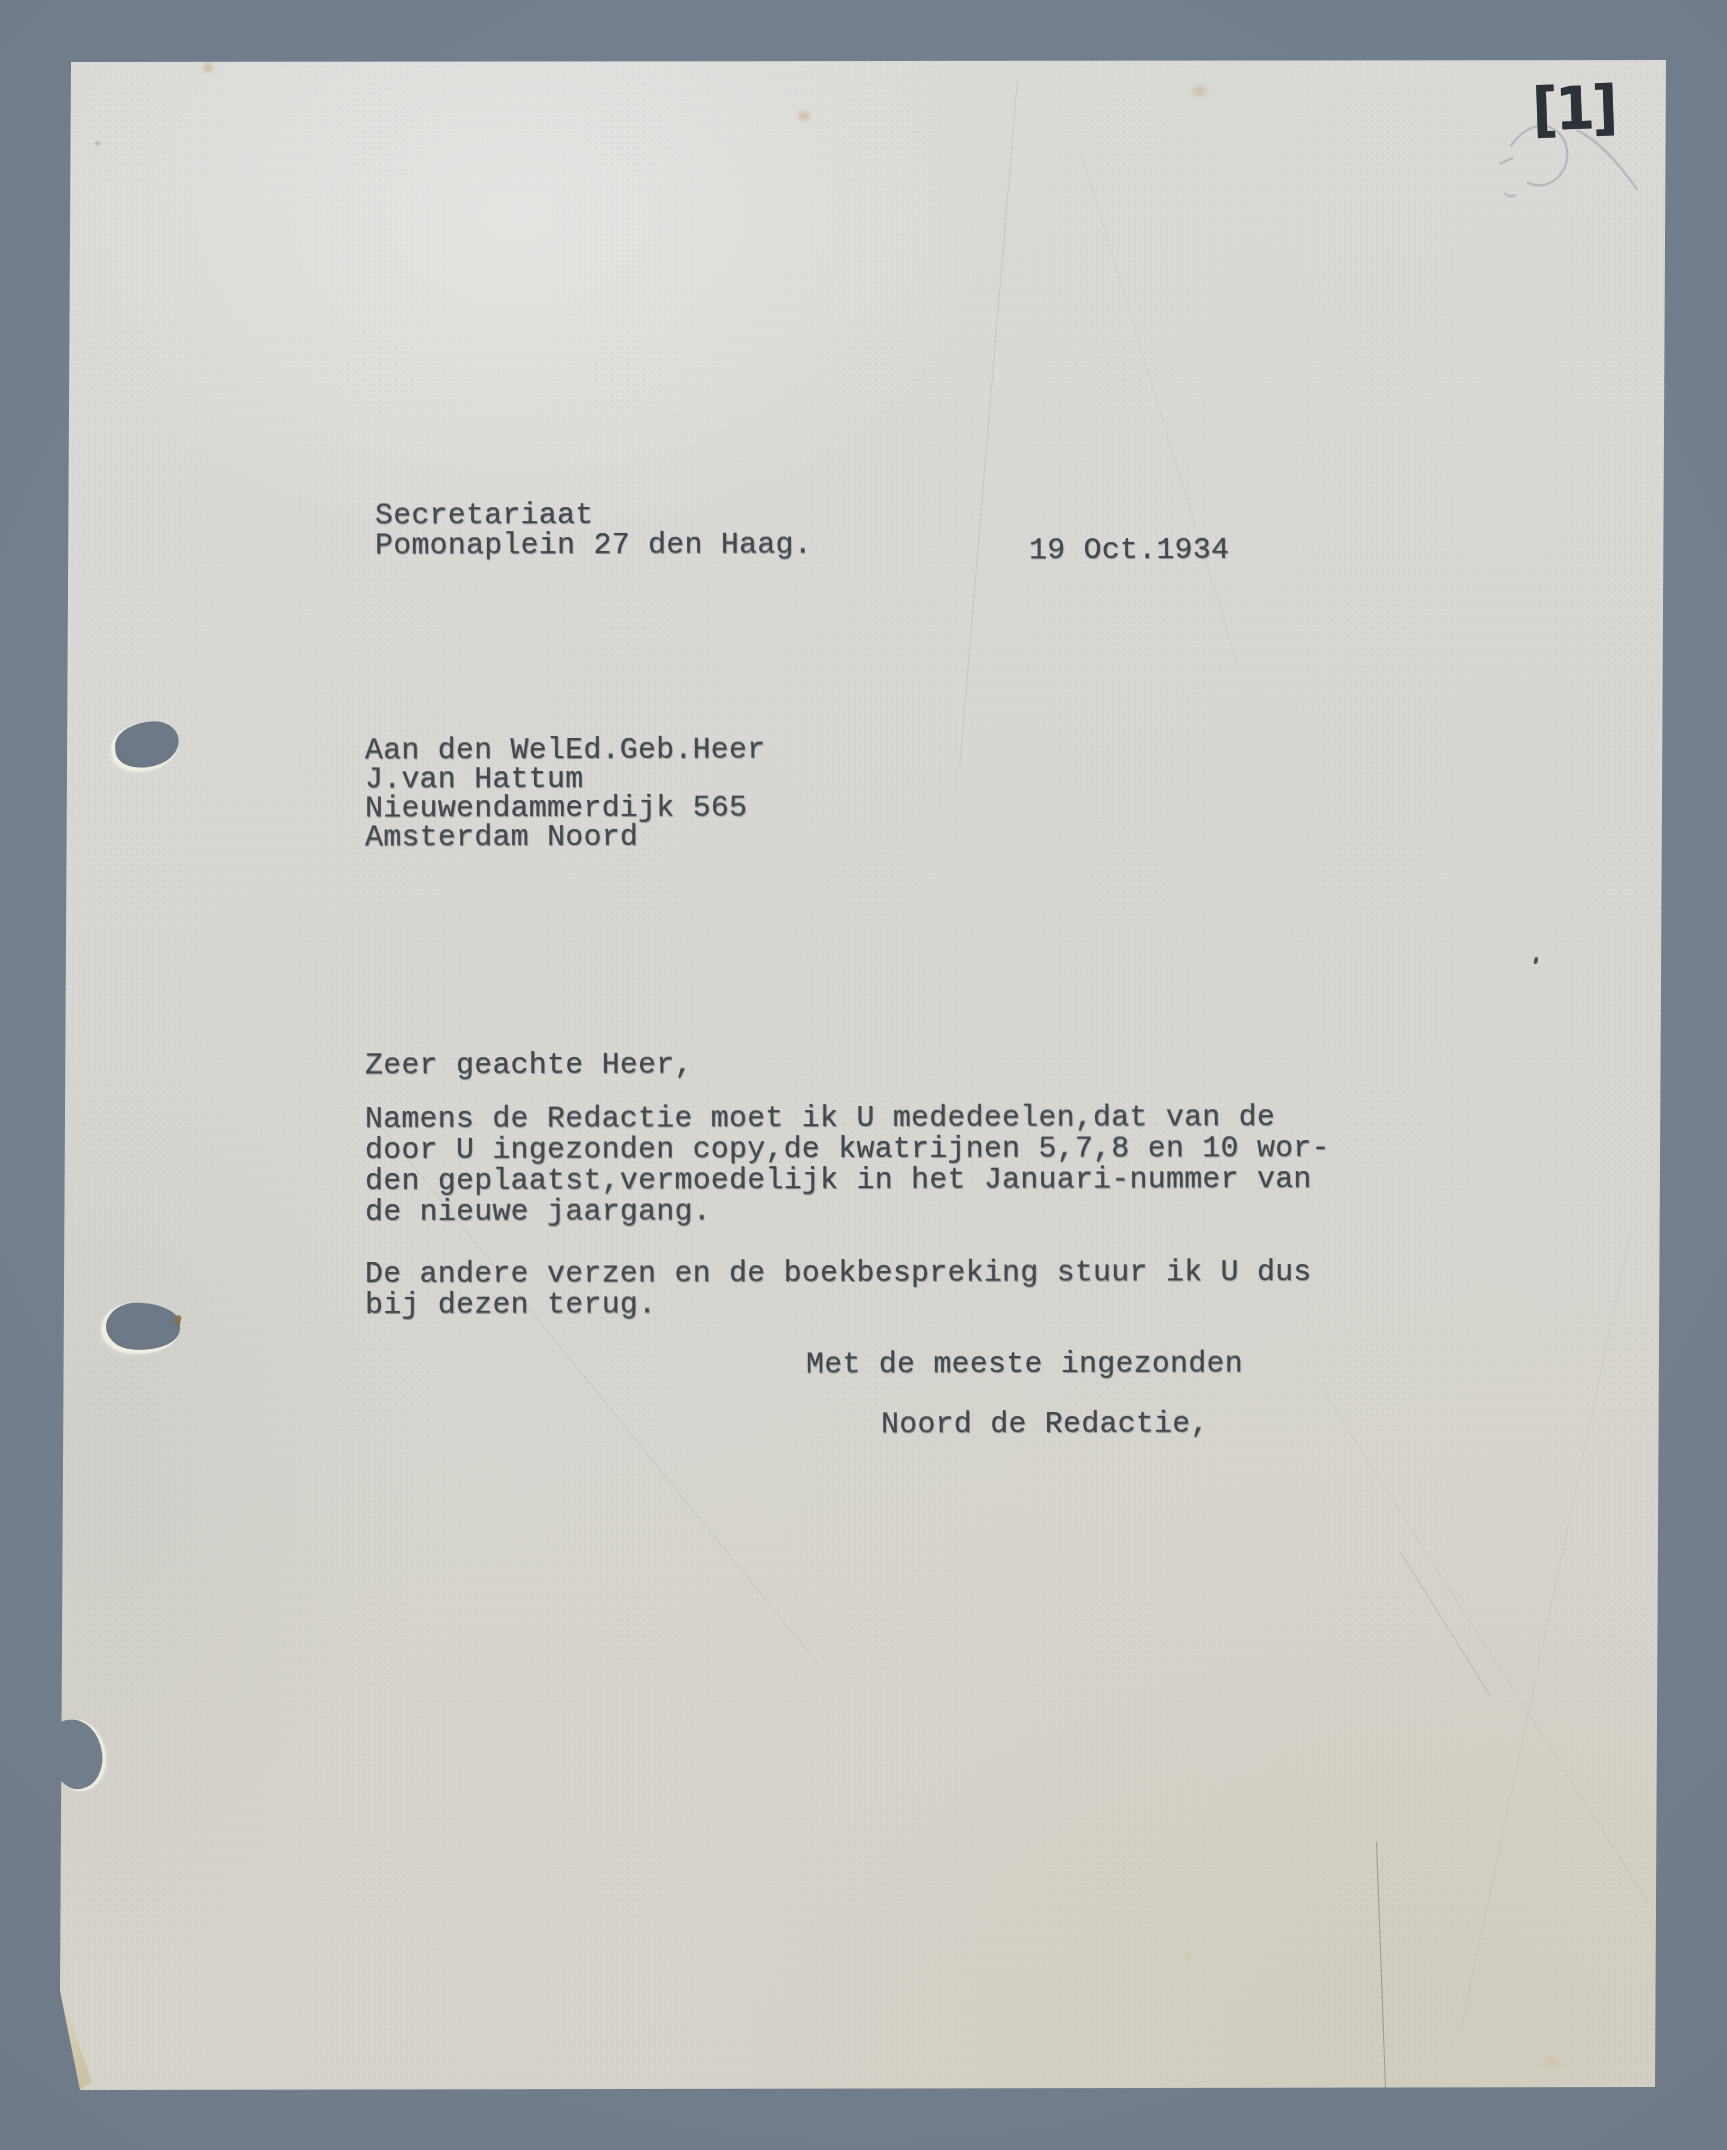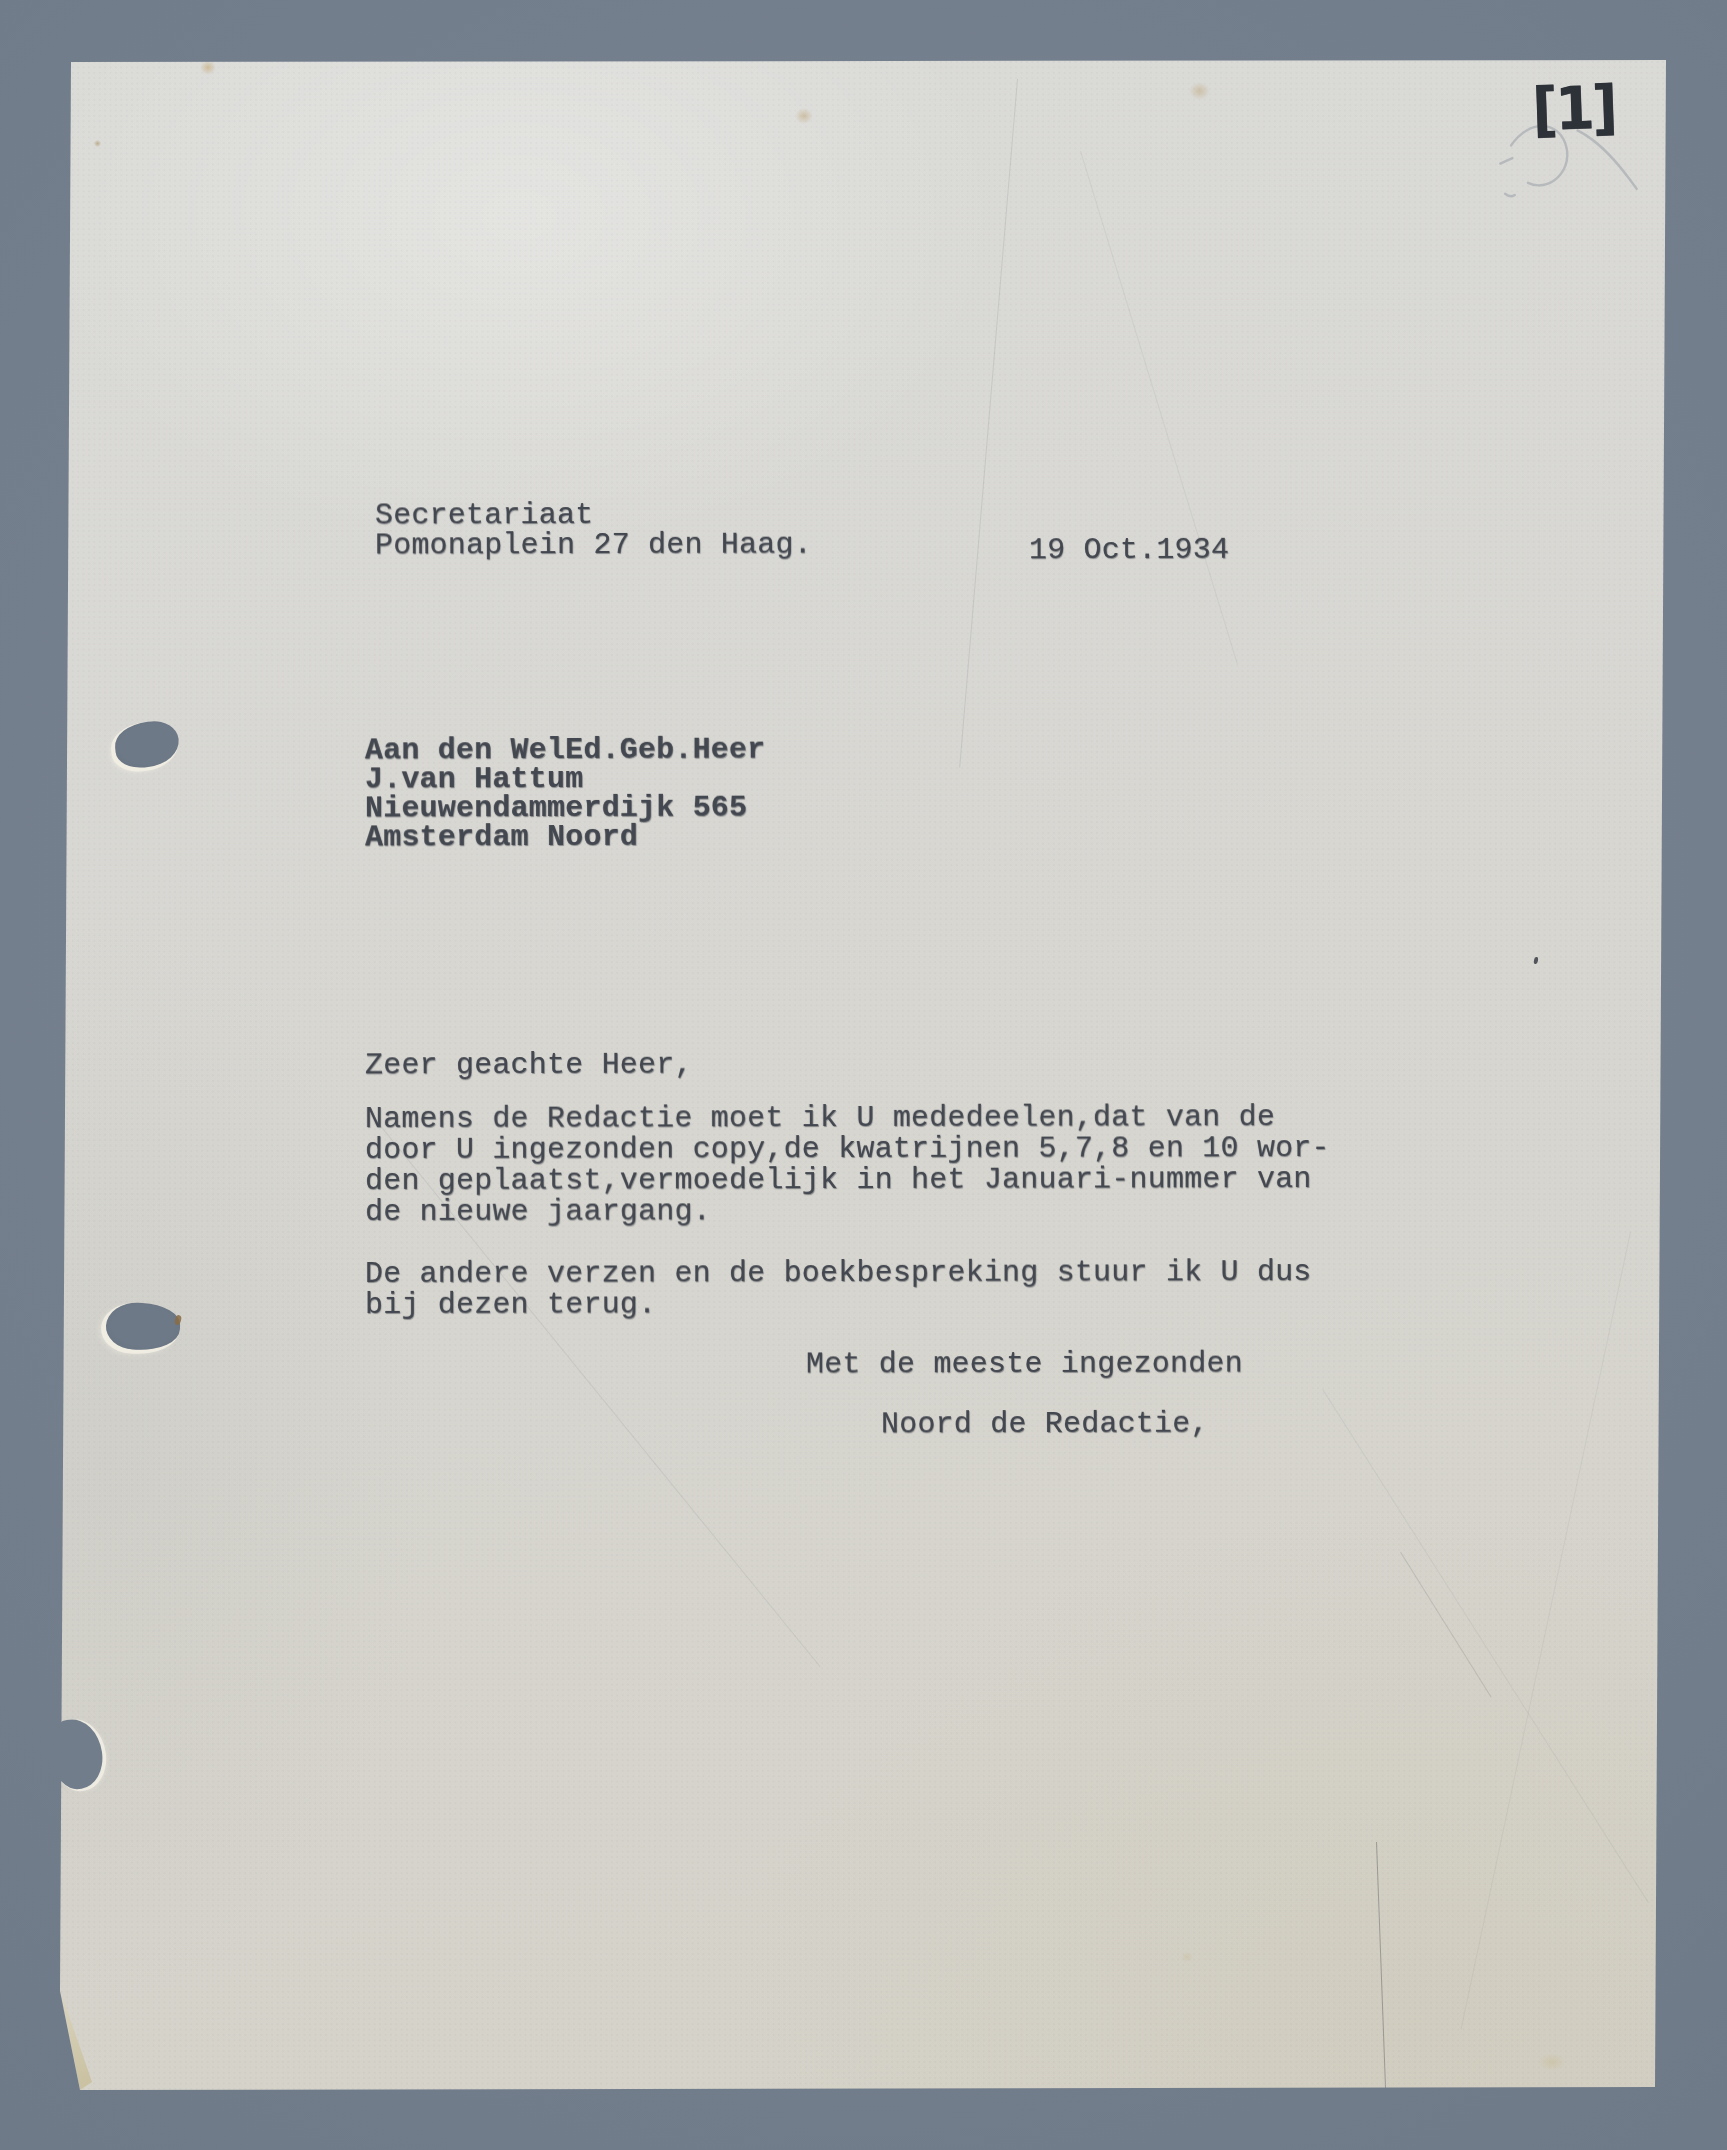--- a/index.html
+++ b/index.html
@@ -55,21 +55,21 @@
     text-shadow:0.6px 0.6px 0.9px rgba(67,71,79,0.55), -0.3px 0 0.5px rgba(67,71,79,0.30);
     filter:blur(0.2px);
     transform:rotate(-0.12deg);
   }
   .lh50{line-height:30px;}
   .lh48{line-height:29px;}
   .lh51{line-height:31px;}
 
   .block-sender    {left:365px; top:500px;margin-left:10px;}
   .block-date      {left:1029px;top:525px;margin-top:10px;}
-  .block-recipient {left:365px; top:736px;font-weight:bold;}
+  .block-recipient {left:365px; top:736px;}
   .block-salutation{left:365px; top:1050px;}
   .block-para1     {left:365px; top:1103px;}
   .block-para2     {left:365px; top:1258px;}
   .block-closing   {left:806px;top:1349px;}
   .block-signature {left:881px;top:1409px;}
 
   
   .page-marker{
     position:absolute;left:1532px;top:80px;
     font-family:"DejaVu Sans",sans-serif;

